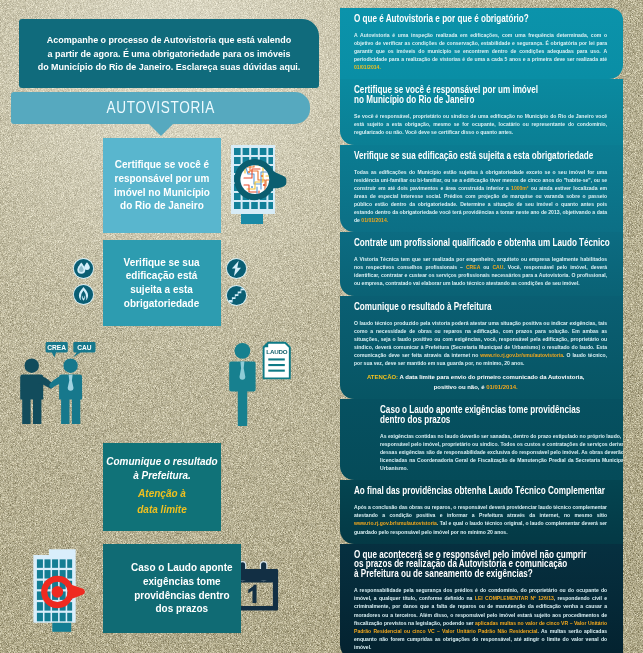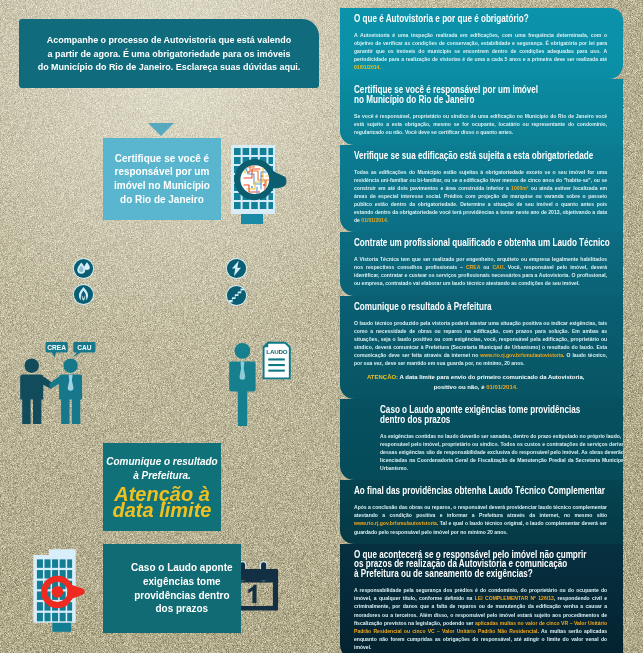--- a/index.html
+++ b/index.html
@@ -31,23 +31,23 @@
   #banner-arrow{
     position:absolute;left:148px;top:123px;width:0;height:0;z-index:3;
     border-left:13px solid transparent;border-right:13px solid transparent;
     border-top:13px solid #56a9bf;
   }
 
   .step-box{position:absolute;z-index:3;display:flex;flex-direction:column;
     align-items:center;justify-content:center;text-align:center;}
   .step-label{color:#ffffff;font-weight:bold;font-size:10.4px;line-height:13.6px;white-space:pre-line;
     letter-spacing:0.0em;transform:scaleX(0.96);}
-  .step-hl{color:#f0c020;font-weight:bold;font-size:20px;line-height:16.5px;margin-top:3px;white-space:pre-line;}
-
-  #step1{left:103px;top:138px;width:118px;height:82px;background:#59b6ce;}
+  .step-hl{color:#f0c020;font-weight:bold;font-size:10px;line-height:16.5px;margin-top:3px;white-space:pre-line;}
+
+  #step1{left:103px;top:138px;width:118px;height:95px;background:#59b6ce;}
   #step2{left:103px;top:240px;width:118px;height:86px;background:#2d9cb0;}
   #step3{left:103px;top:341px;width:118px;height:88px;background:#107d81;}
   #step3 .step-label{font-size:9.6px;line-height:13px;}
   #step4{left:103px;top:443px;width:118px;height:88px;background:#107278;font-style:italic;}
   #step5{left:103px;top:544px;width:118px;height:89px;background:#106b74;padding-left:20px;}
 
   
   #right-col{position:absolute;left:340px;top:8px;width:283px;z-index:3;
     border-radius:0 12px 0 0;overflow:hidden;}
   .sec{position:relative;padding:6px 11px 8px 14px;box-sizing:border-box;
@@ -111,27 +111,36 @@
   </defs>
   <rect width="643" height="653" fill="url(#lighten)"></rect>
 </svg>
 
 <div id="intro-panel">
   <div id="intro-text">Acompanhe o processo de Autovistoria que está valendo
 a partir de agora. É uma obrigatoriedade para os imóveis
 do Município do Rio de Janeiro. Esclareça suas dúvidas aqui.</div>
 </div>
 
+<div id="banner">
+  <div id="banner-title">AUTOVISTORIA</div>
+</div>
 <div id="banner-arrow"></div>
 
 <div id="step1" class="step-box">
   <div class="step-label">Certifique se você é
 responsável por um
 imóvel no Município
 do Rio de Janeiro</div>
+</div>
+<div id="step2" class="step-box">
+  <div class="step-label">Verifique se sua
+edificação está
+sujeita a esta
+obrigatoriedade</div>
 </div>
 <div id="step4" class="step-box">
   <div class="step-label">Comunique o resultado
 à Prefeitura.</div>
   <div class="step-hl">Atenção à
 data limite</div>
 </div>
 <div id="step5" class="step-box">
   <div class="step-label">Caso o Laudo aponte
 exigências tome

